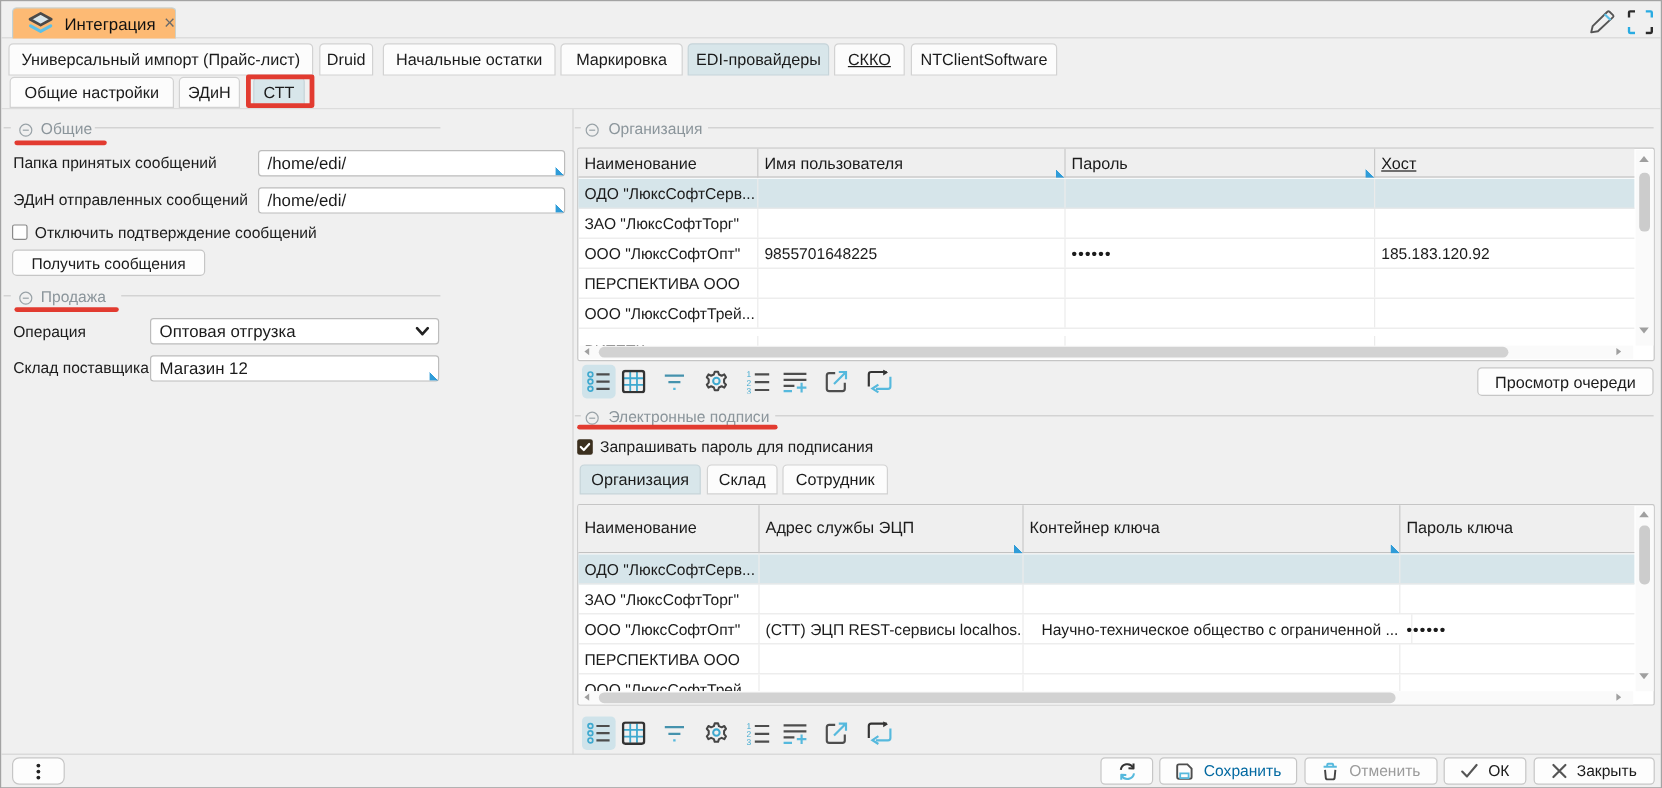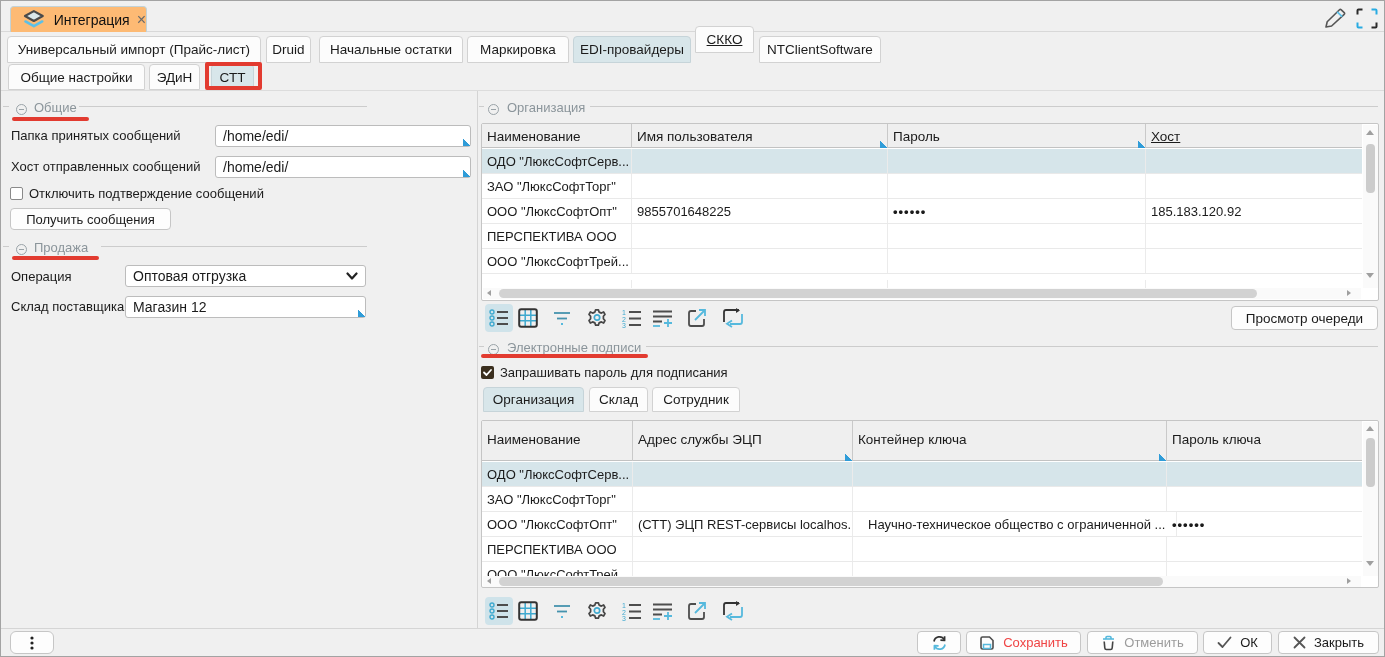--- a/index.html
+++ b/index.html
@@ -77,41 +77,41 @@
   <path d="M15.5 1.5 H19.5 Q20.5 1.5 20.5 2.5 V6.5" fill="none" stroke="#29abe2" stroke-width="2"></path>
   <path d="M20.5 14.5 V18.5 Q20.5 19.5 19.5 19.5 H15.5" fill="none" stroke="#2b2b2b" stroke-width="2"></path>
   <path d="M6.5 19.5 H2.5 Q1.5 19.5 1.5 18.5 V14.5" fill="none" stroke="#29abe2" stroke-width="2"></path>
 </svg>
 
 <div class="tab" style="left:6px;width:254px;top:35px;">Универсальный импорт (Прайс-лист)</div>
 <div class="tab" style="left:265px;width:45px;top:35px;">Druid</div>
 <div class="tab" style="left:318px;width:144px;top:35px;">Начальные остатки</div>
 <div class="tab" style="left:466px;width:102px;top:35px;">Маркировка</div>
 <div class="tab active" style="left:572px;width:118px;top:35px;">EDI-провайдеры</div>
-<div class="tab" style="left:694px;width:59px;top:25px;text-decoration:underline;">СККО</div>
+<div class="tab" style="left:694px;width:59px;top:35px;text-decoration:underline;">СККО</div>
 <div class="tab" style="left:758px;width:122px;top:35px;">NTClientSoftware</div>
 
 <div class="tab" style="left:7px;width:137px;top:63px;height:26px;">Общие настройки</div>
 <div class="tab" style="left:148px;width:51px;top:63px;height:26px;">ЭДиН</div>
 <div class="tab active" style="left:210px;width:43px;top:63px;height:26px;">СТТ</div>
 <div class="abs" style="left:204px;top:61px;width:57px;height:28px;border:4px solid #e23b30;border-radius:2px;"></div>
 <div class="abs" style="left:0;top:89px;width:1385px;height:1px;background:#dcdcdc;"></div>
 
 <div class="abs" style="left:476px;top:90px;width:1px;height:538px;background:#d4d4d4;"></div>
 
 <div class="abs" style="left:2px;top:105px;width:6px;height:1px;background:#cccccc;"></div>
 <div class="abs" style="left:15px;top:100px;"><span class="gminus"></span></div>
 <div class="glabel abs" style="left:33px;top:99px;">Общие</div>
 <div class="abs" style="left:78px;top:105px;width:288px;height:1px;background:#cccccc;"></div>
 <div class="redline" style="left:11px;top:116px;width:77px;height:4px;"></div>
 
 <div class="lbl" style="left:10px;top:127px;">Папка принятых сообщений</div>
 <div class="input" style="left:214px;top:124px;width:256px;height:22px;">/home/edi/<span class="tri"></span></div>
 
-<div class="lbl" style="left:10px;top:158px;">Хост отправленных сообщений</div>
+<div class="lbl" style="left:10px;top:158px;">ЭДиН отправленных сообщений</div>
 <div class="input" style="left:214px;top:155px;width:256px;height:22px;">/home/edi/<span class="tri"></span></div>
 
 <div class="abs" style="left:9px;top:186px;width:13px;height:13px;background:#fff;border:1px solid #8a8a8a;border-radius:2px;"></div>
 <div class="lbl" style="left:28px;top:185px;">Отключить подтверждение сообщений</div>
 
 <div class="btn" style="left:9px;top:207px;width:161px;height:22px;">Получить сообщения</div>
 
 <div class="abs" style="left:2px;top:245px;width:6px;height:1px;background:#cccccc;"></div>
 <div class="abs" style="left:15px;top:240px;"><span class="gminus"></span></div>
 <div class="glabel abs" style="left:33px;top:239px;">Продажа</div>
@@ -358,21 +358,21 @@
 
 <div class="btn" style="left:916px;top:630px;width:44px;height:23px;">
   <svg width="17" height="16" viewBox="0 0 17 16">
     <path d="M3 6.5 A5.5 5.5 0 0 1 13.2 4.6" fill="none" stroke="#333" stroke-width="1.7"></path>
     <path d="M13.6 1.2 L13.6 5.4 L9.4 5.2" fill="none" stroke="#333" stroke-width="1.7" stroke-linejoin="round"></path>
     <path d="M14 9.5 A5.5 5.5 0 0 1 3.8 11.4" fill="none" stroke="#56b9dd" stroke-width="1.7"></path>
     <path d="M3.4 14.8 L3.4 10.6 L7.6 10.8" fill="none" stroke="#56b9dd" stroke-width="1.7" stroke-linejoin="round"></path>
   </svg>
 </div>
 
-<div class="btn" style="left:965px;top:630px;width:115px;height:23px;color:#ef4444;">
+<div class="btn" style="left:965px;top:630px;width:115px;height:23px;color:#0369a1;">
   <svg width="16" height="16" viewBox="0 0 16 16" style="margin-right:8px;">
     <path d="M2 3.5 Q2 2 3.5 2 L10.5 2 L14 5.5 L14 12.5 Q14 14 12.5 14 L3.5 14 Q2 14 2 12.5 Z" fill="none" stroke="#4d4d4d" stroke-width="1.6"></path>
     <path d="M4.5 9.5 H11.5 V13.5 H4.5 Z" fill="none" stroke="#56b9dd" stroke-width="1.5"></path>
   </svg>
   Сохранить
 </div>
 
 <div class="btn" style="left:1086px;top:630px;width:111px;height:23px;color:#9b9b9b;">
   <svg width="15" height="16" viewBox="0 0 15 16" style="margin-right:8px;">
     <path d="M2 4 H13" stroke="#56b9dd" stroke-width="1.6"></path>

